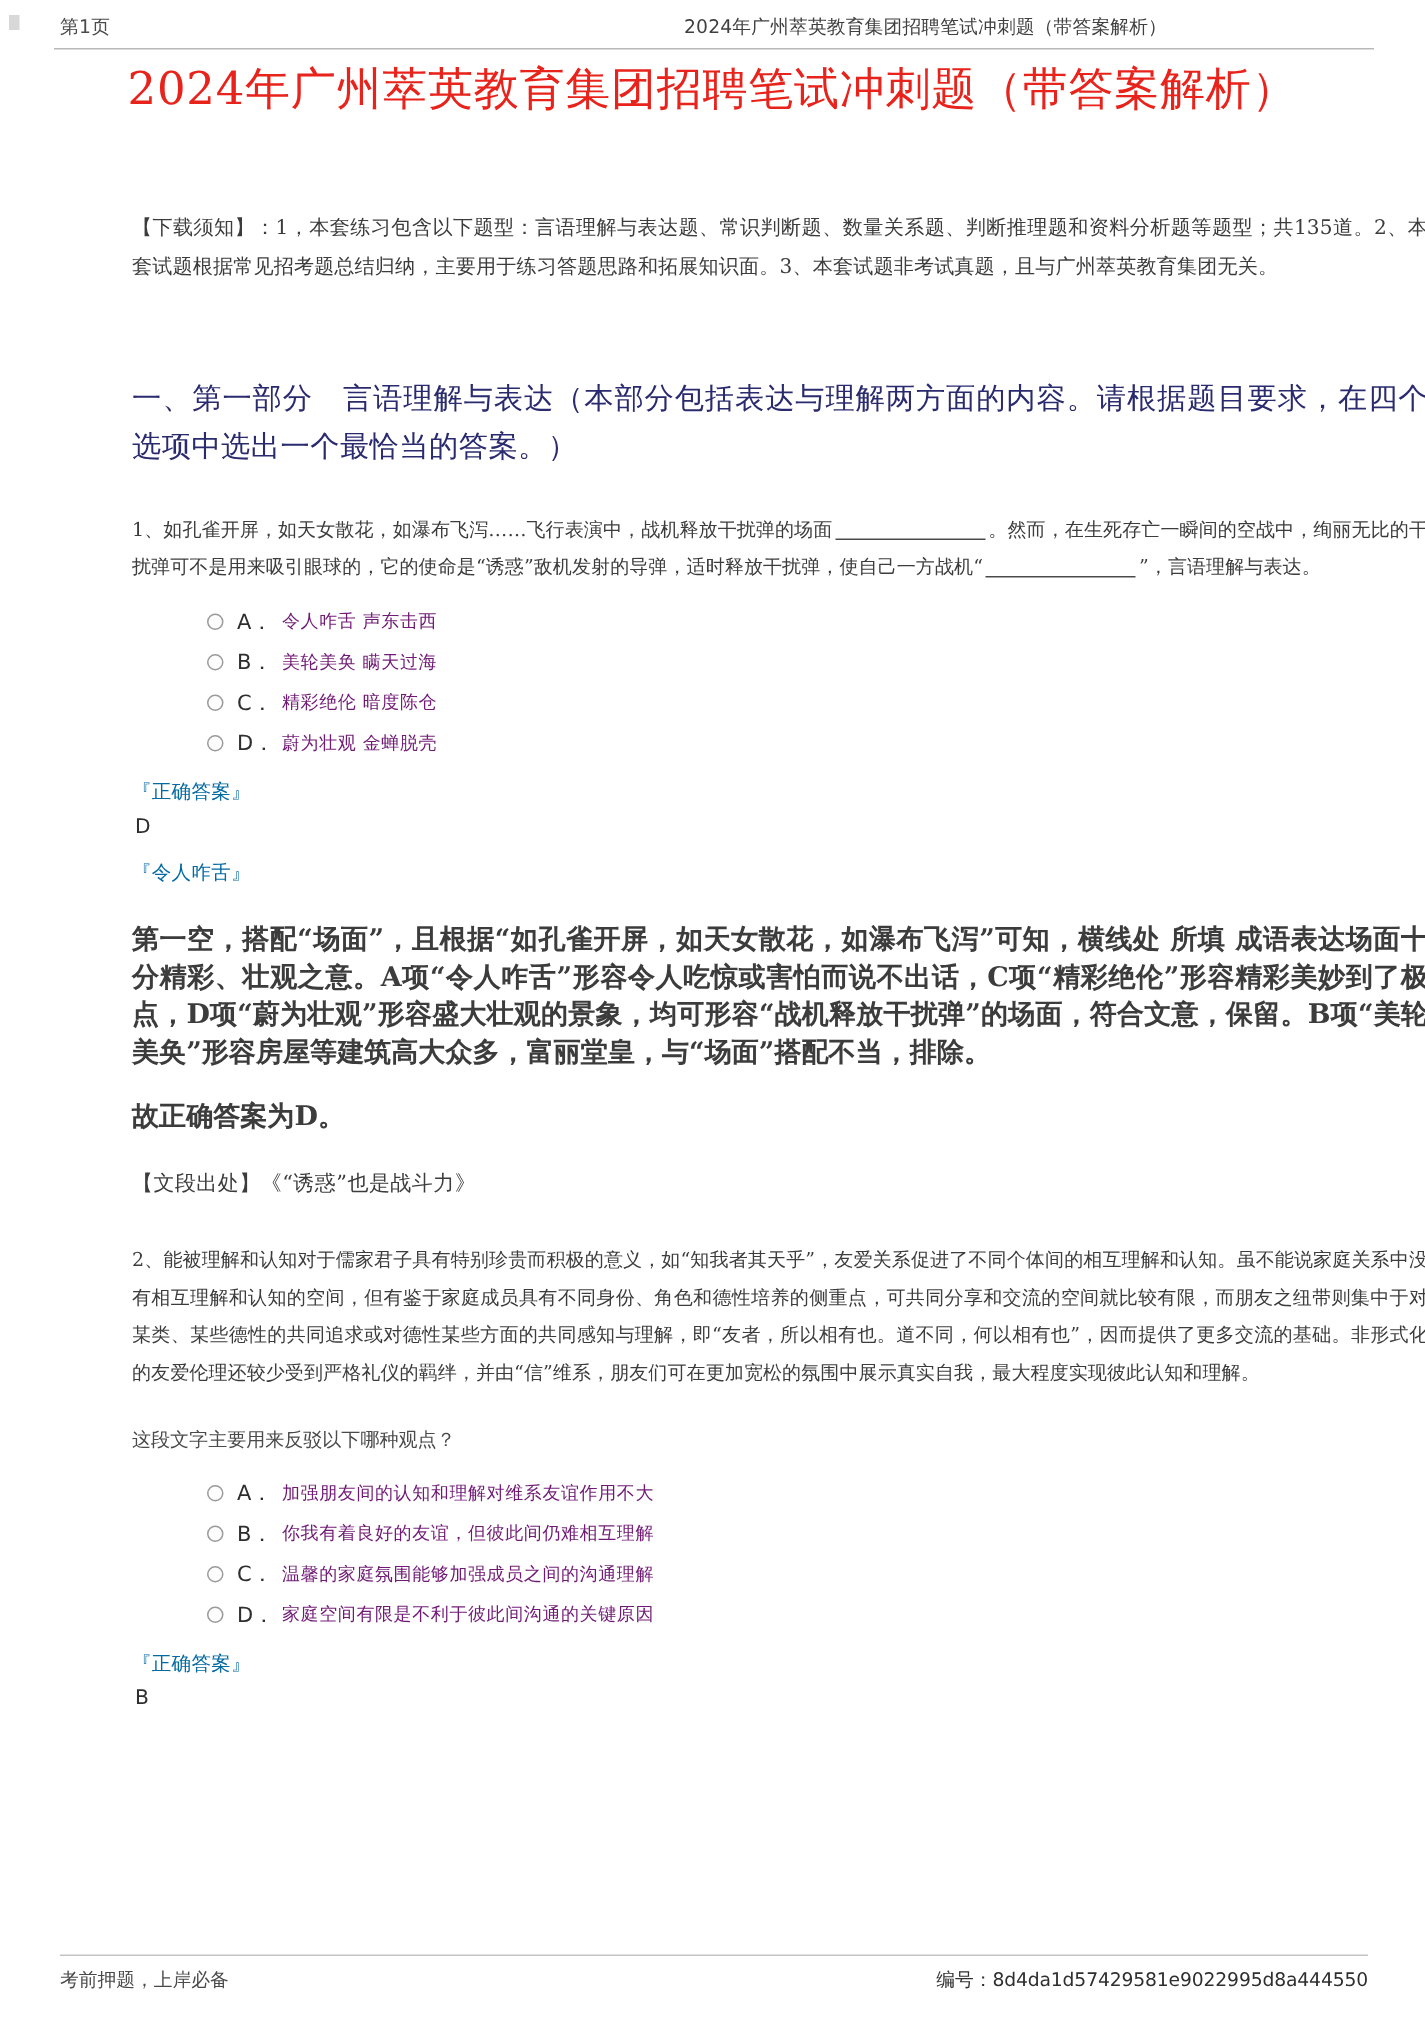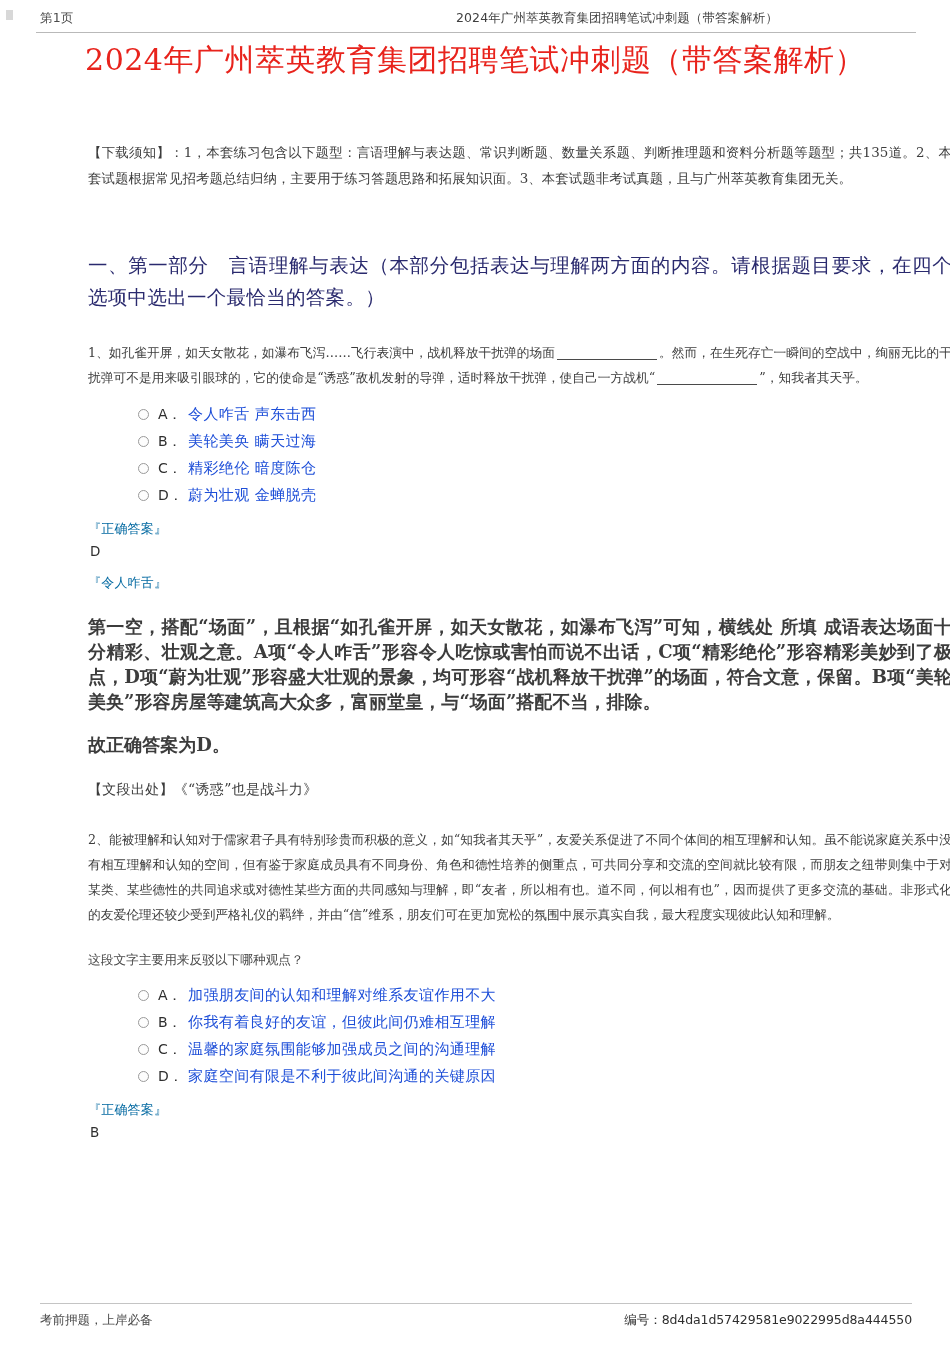--- a/index.html
+++ b/index.html
@@ -155,22 +155,22 @@
     margin-right: 9px;
   }
   .opt-letter {
     font-family: "DejaVu Sans", "Liberation Sans", sans-serif;
     font-size: 14px;
     color: #2e2e2e;
     width: 30px;
     flex: 0 0 auto;
   }
   .opt-text {
-    font-size: 15px;
-    color: #1d4ed8;
+    font-size: 12px;
+    color: #701a75;
     letter-spacing: 0.4px;
   }
 
   .answer-label {
     margin-top: 10px;
     font-size: 13px;
     line-height: 22px;
     color: #0369a1;
     letter-spacing: 0.2px;
   }
@@ -256,21 +256,21 @@
   <div class="doc-title">2024年广州萃英教育集团招聘笔试冲刺题（带答案解析）</div>
 
   <div class="content">
 
     <p class="notice">【下载须知】：1，本套练习包含以下题型：言语理解与表达题、常识判断题、数量关系题、判断推理题和资料分析题等题型；共135道。2、本套试题根据常见招考题总结归纳，主要用于练习答题思路和拓展知识面。3、本套试题非考试真题，且与广州萃英教育集团无关。</p>
 
     <div class="section-heading">一、第一部分　言语理解与表达（本部分包括表达与理解两方面的内容。请根据题目要求，在四个选项中选出一个最恰当的答案。）</div>
 
     <div class="question-block">
 
-      <div class="q-stem"><span>1、如孔雀开屏，如天女散花，如瀑布飞泻……飞行表演中，战机释放干扰弹的场面</span><span class="blank-line"></span><span>。然而，在生死存亡一瞬间的空战中，绚丽无比的干扰弹可不是用来吸引眼球的，它的使命是“诱惑”敌机发射的导弹，适时释放干扰弹，使自己一方战机“</span><span class="blank-line"></span><span>”，知我者其天乎。</span></div>
+      <div class="q-stem"><span>1、如孔雀开屏，如天女散花，如瀑布飞泻……飞行表演中，战机释放干扰弹的场面</span><span class="blank-line"></span><span>。然而，在生死存亡一瞬间的空战中，绚丽无比的干扰弹可不是用来吸引眼球的，它的使命是“诱惑”敌机发射的导弹，适时释放干扰弹，使自己一方战机“</span><span class="blank-line"></span><span>”，言语理解与表达。</span></div>
 
 
       <div class="options">
         <div class="option-row">
           <span class="radio"></span>
           <span class="opt-letter">A．</span>
           <span class="opt-text">令人咋舌 声东击西</span>
         </div>
         <div class="option-row">
           <span class="radio"></span>

